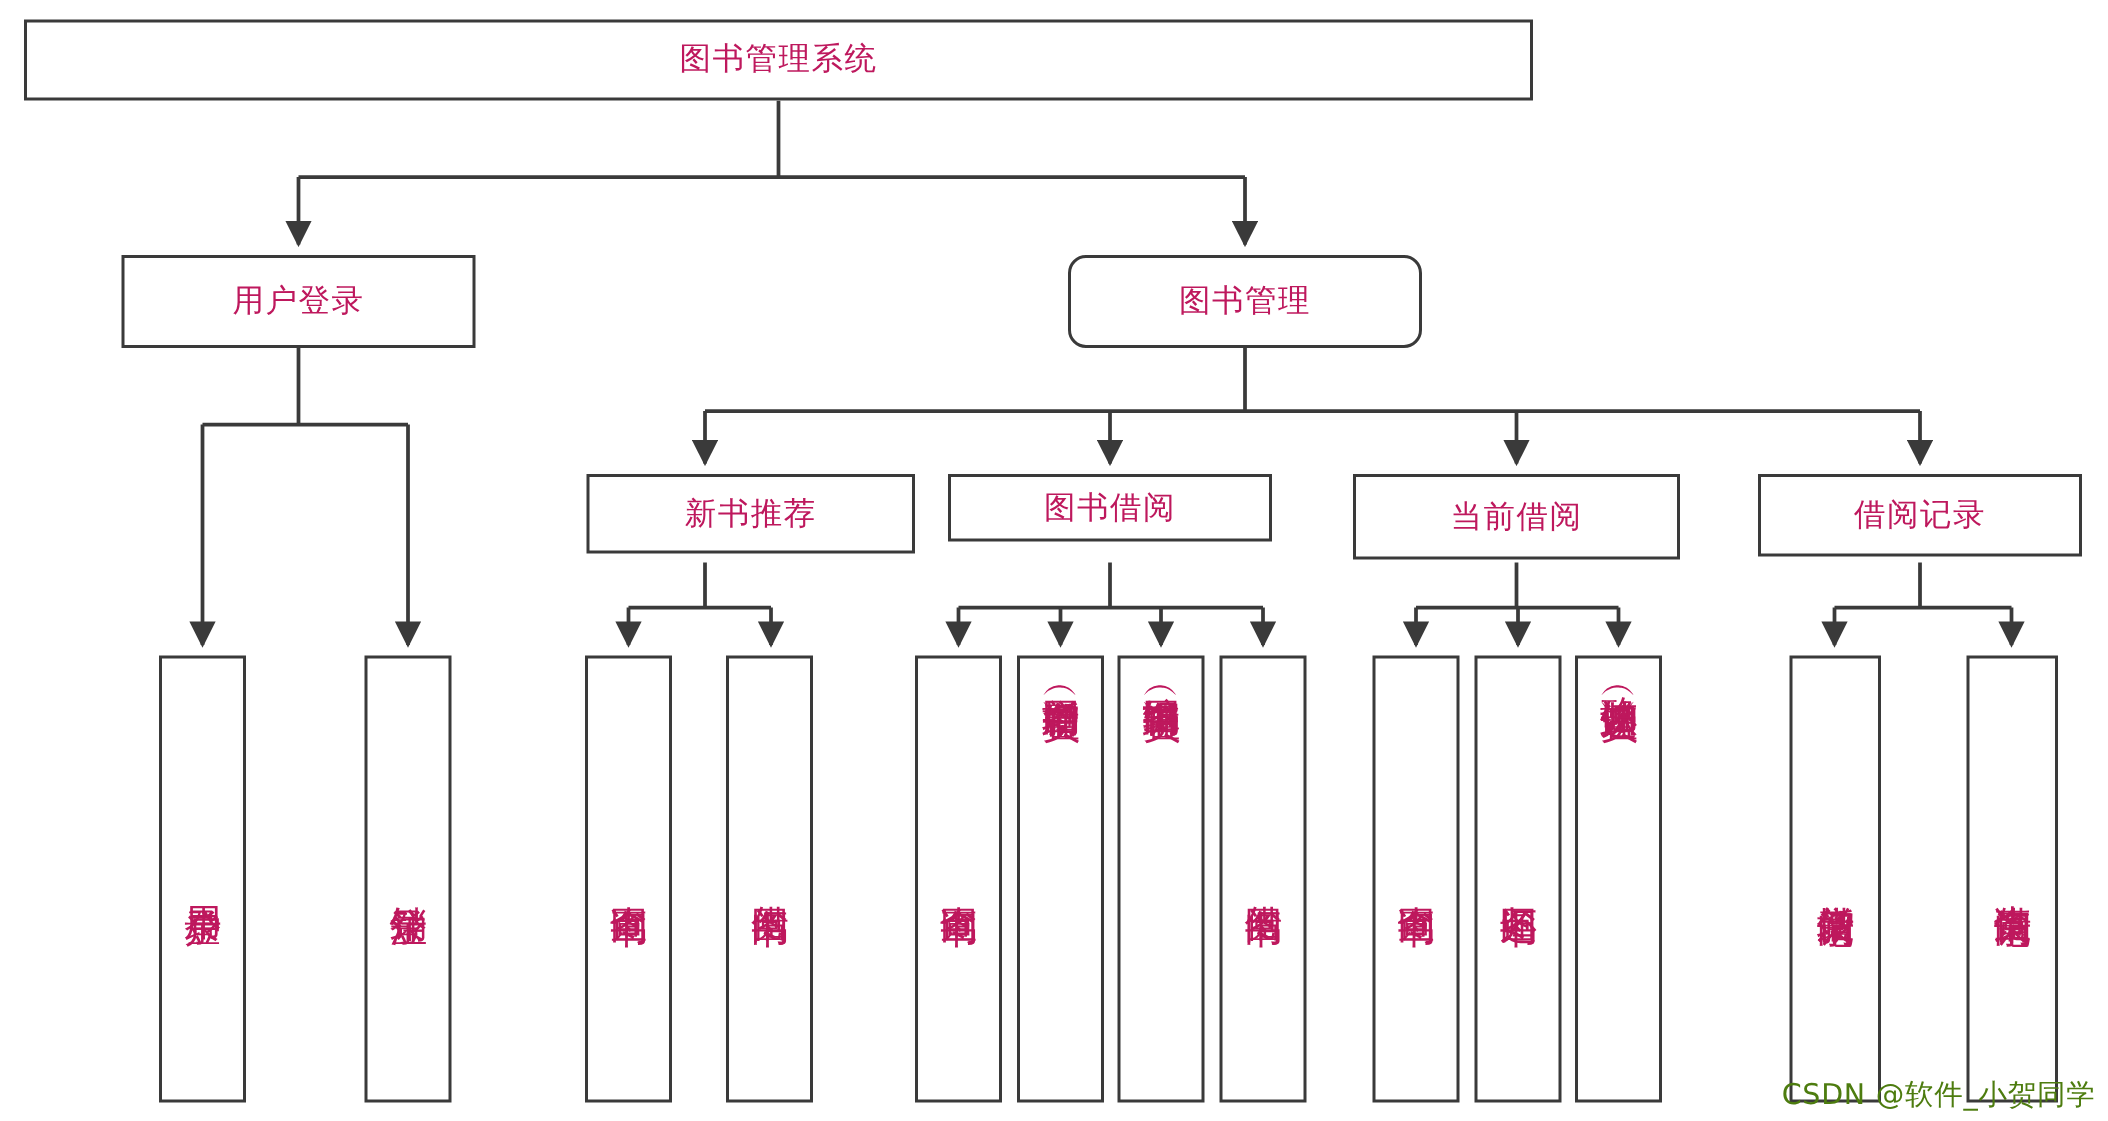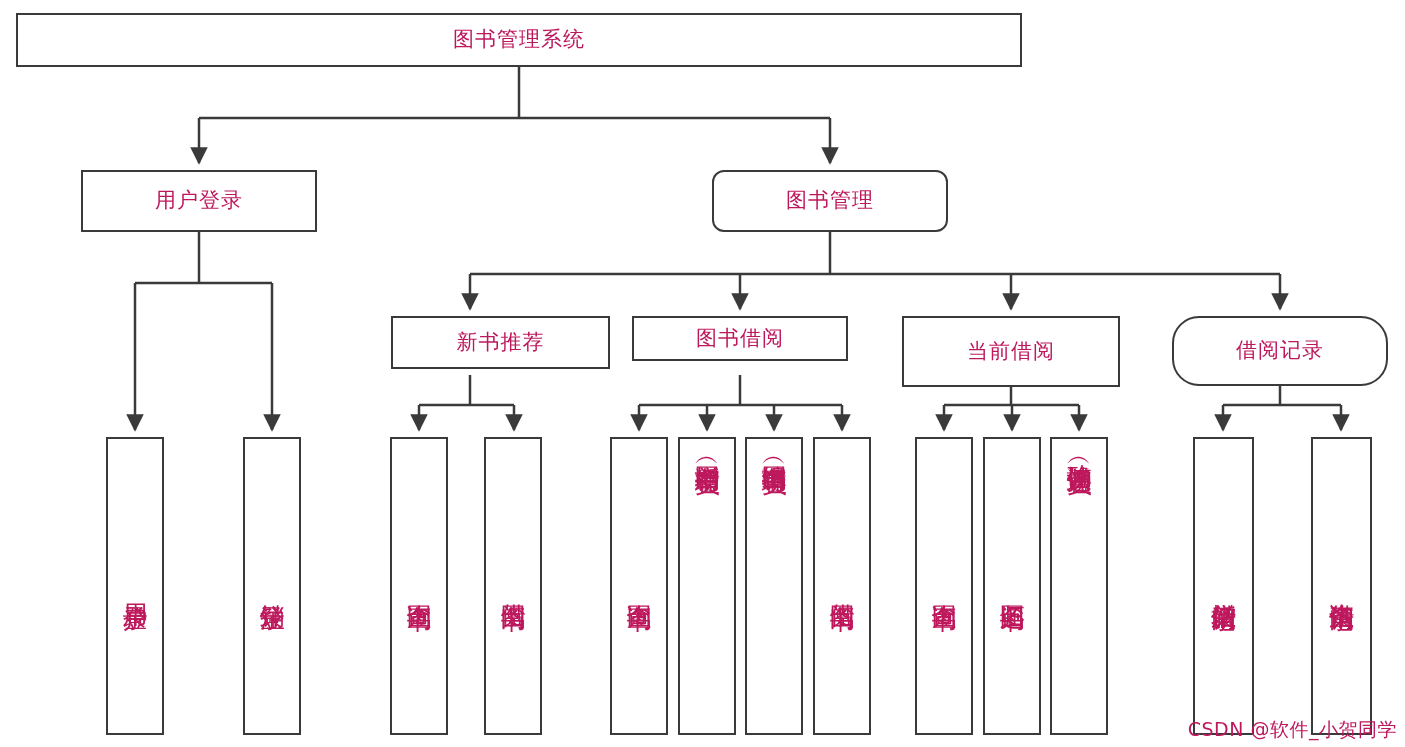--- a/index.html
+++ b/index.html
@@ -60,21 +60,21 @@
   
   .node.vert.mid {
     align-items: center;
     padding-top: 0;
   }
   .watermark {
     position: absolute;
     right: 8px;
     bottom: 4px;
     font-size: 19px;
-    color: #be185d;
+    color: #4d7c0f;
     letter-spacing: 0.5px;
     white-space: nowrap;
   }
 </style>
 </head>
 <body>
 
 <div id="canvas">
 
   <svg id="connectors" viewBox="0 0 1405 747" xmlns="http://www.w3.org/2000/svg">
@@ -137,24 +137,24 @@
   <div class="node horiz" style="left:712px; top:170px; width:236px; height:62px;border-radius:12px;">
     <span class="label">图书管理</span>
   </div>
 
   <div class="node horiz" style="left:361px; top:316px; width:219px; height:53px;margin-left:30px;">
     <span class="label">新书推荐</span>
   </div>
   <div class="node horiz" style="left:632px; top:316px; width:216px; height:45px;">
     <span class="label">图书借阅</span>
   </div>
-  <div class="node horiz" style="left:902px; top:316px; width:218px; height:71px;justify-content:center;">
+  <div class="node horiz" style="left:902px; top:316px; width:218px; height:57px;justify-content:center;">
     <span class="label">当前借阅</span>
   </div>
-  <div class="node horiz" style="left:1172px; top:316px; width:216px; height:70px;border-radius:27px;">
+  <div class="node horiz" style="left:1172px; top:316px; width:216px; height:55px;">
     <span class="label">借阅记录</span>
   </div>
 
   <div class="node vert mid" style="left:106px; top:437px; width:58px; height:298px;">
     <span class="label">用户登录</span>
   </div>
   <div class="node vert mid" style="left:243px; top:437px; width:58px; height:298px;">
     <span class="label">注销登录</span>
   </div>
 

